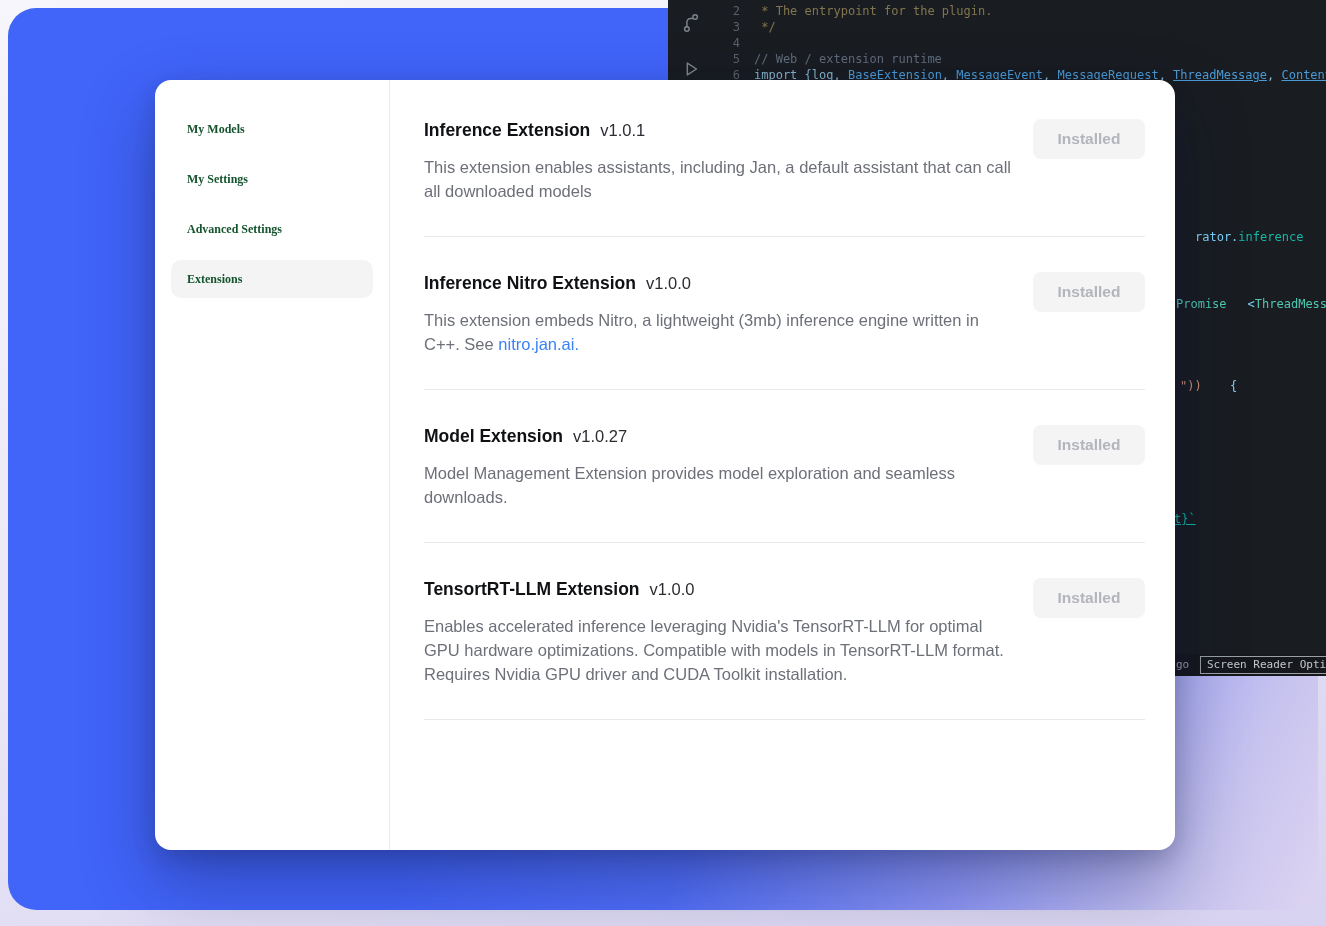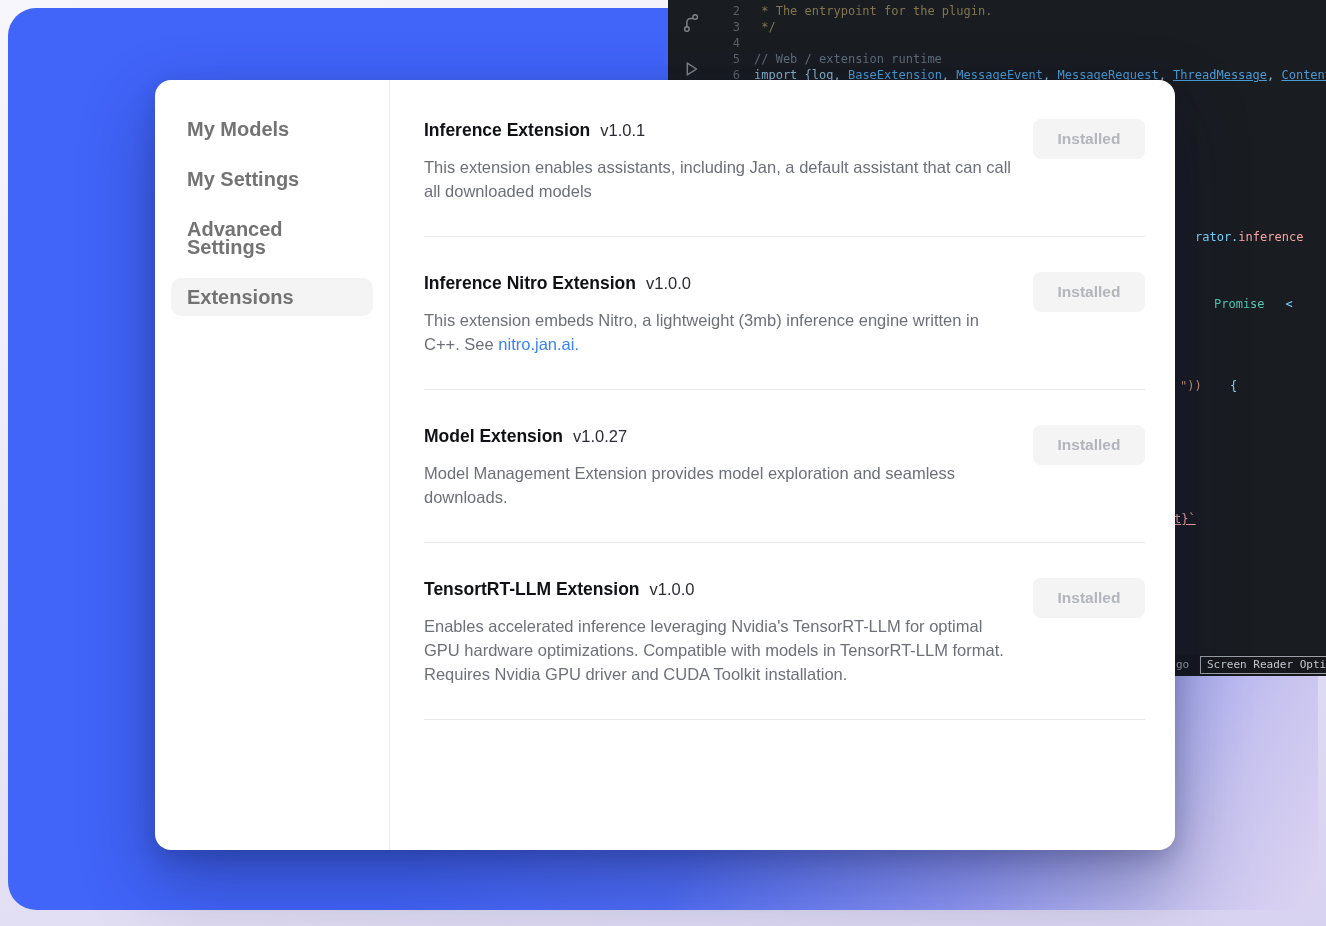--- a/index.html
+++ b/index.html
@@ -28,23 +28,23 @@
   }
   .abar-icon svg{ display:block; }
   .code-area{ position:absolute; left:46px; top:3px; right:0; }
   .cline{ display:flex; height:16px; line-height:16px; white-space:pre; }
   .lnum{ width:26px; flex:none; text-align:right; color:#5a6068; margin-right:14px; }
   .tok-comment{ color:#83764f; }
   .tok-slate{ color:#5e6b79; }
   .tok-code{ color:#86b3cc; }
   .tok-name{ color:#4a9ad4; text-decoration:underline; }
   .tok-plain{ color:#7dd3fc;margin-left:21px; }
-  .tok-fn{ color:#fca5a5; }
+  .tok-fn{ color:#14b8a6; }
   .tok-var{ color:#9cdcfe; }
-  .tok-type{ color:#4ec9b0;padding-left:38px; }
+  .tok-type{ color:#4ec9b0; }
   .tok-str{ color:#ce9178; }
   .frag{ position:absolute; white-space:pre; }
   .frag-1{ left:506px; top:230px; }
   .frag-2{ left:508px; top:297px; }
   .frag-3{ left:512px; top:379px; }
   .frag-4{ left:506px; top:512px; text-decoration:underline; }
   .statusbar{
     position:absolute; left:0; right:0; bottom:0; height:22px; background:#16181c;
   }
   .status-go{ position:absolute; left:508px; top:4px; font-size:11px; color:#9aa0a6; }
@@ -58,22 +58,23 @@
     position:absolute; left:155px; top:80px; width:1020px; height:770px;
     background:#ffffff; border-radius:16px; overflow:hidden; display:flex;
     box-shadow:0 30px 70px rgba(15,20,60,.35), 0 8px 22px rgba(15,20,60,.18);
   }
   .modal-sidebar{
     width:235px; flex:none; border-right:1px solid #ececee;
     padding:30px 16px 0;
   }
   .nav-item{
     padding:10px 16px; margin-bottom:12px; border-radius:10px;
-    font-size:20px; font-weight:700; color:#737373; line-height:18px;
+    font-size:12px; font-weight:700; color:#14532d; line-height:18px;
     cursor:pointer;
+    font-family:Liberation Serif, serif;
   }
   .nav-item.active{ background:#f4f4f5; }
 
   .modal-content{ flex:1; padding:4px 30px 0 34px; overflow:hidden; }
   .ext-section{
     display:flex; justify-content:space-between; align-items:flex-start;
     padding:33px 0; border-bottom:1px solid #e9e9eb;
   }
   .ext-section.last{ border-bottom:none; }
   .ext-info{ max-width:590px; }

